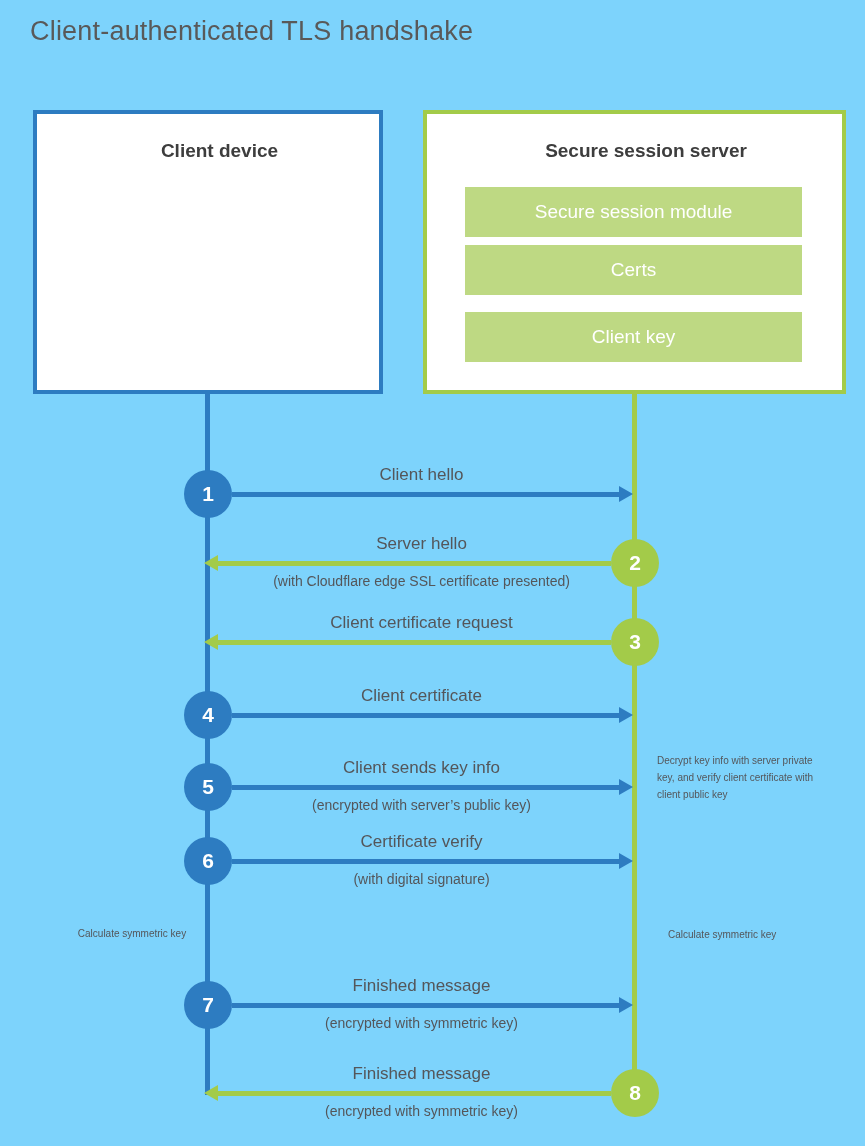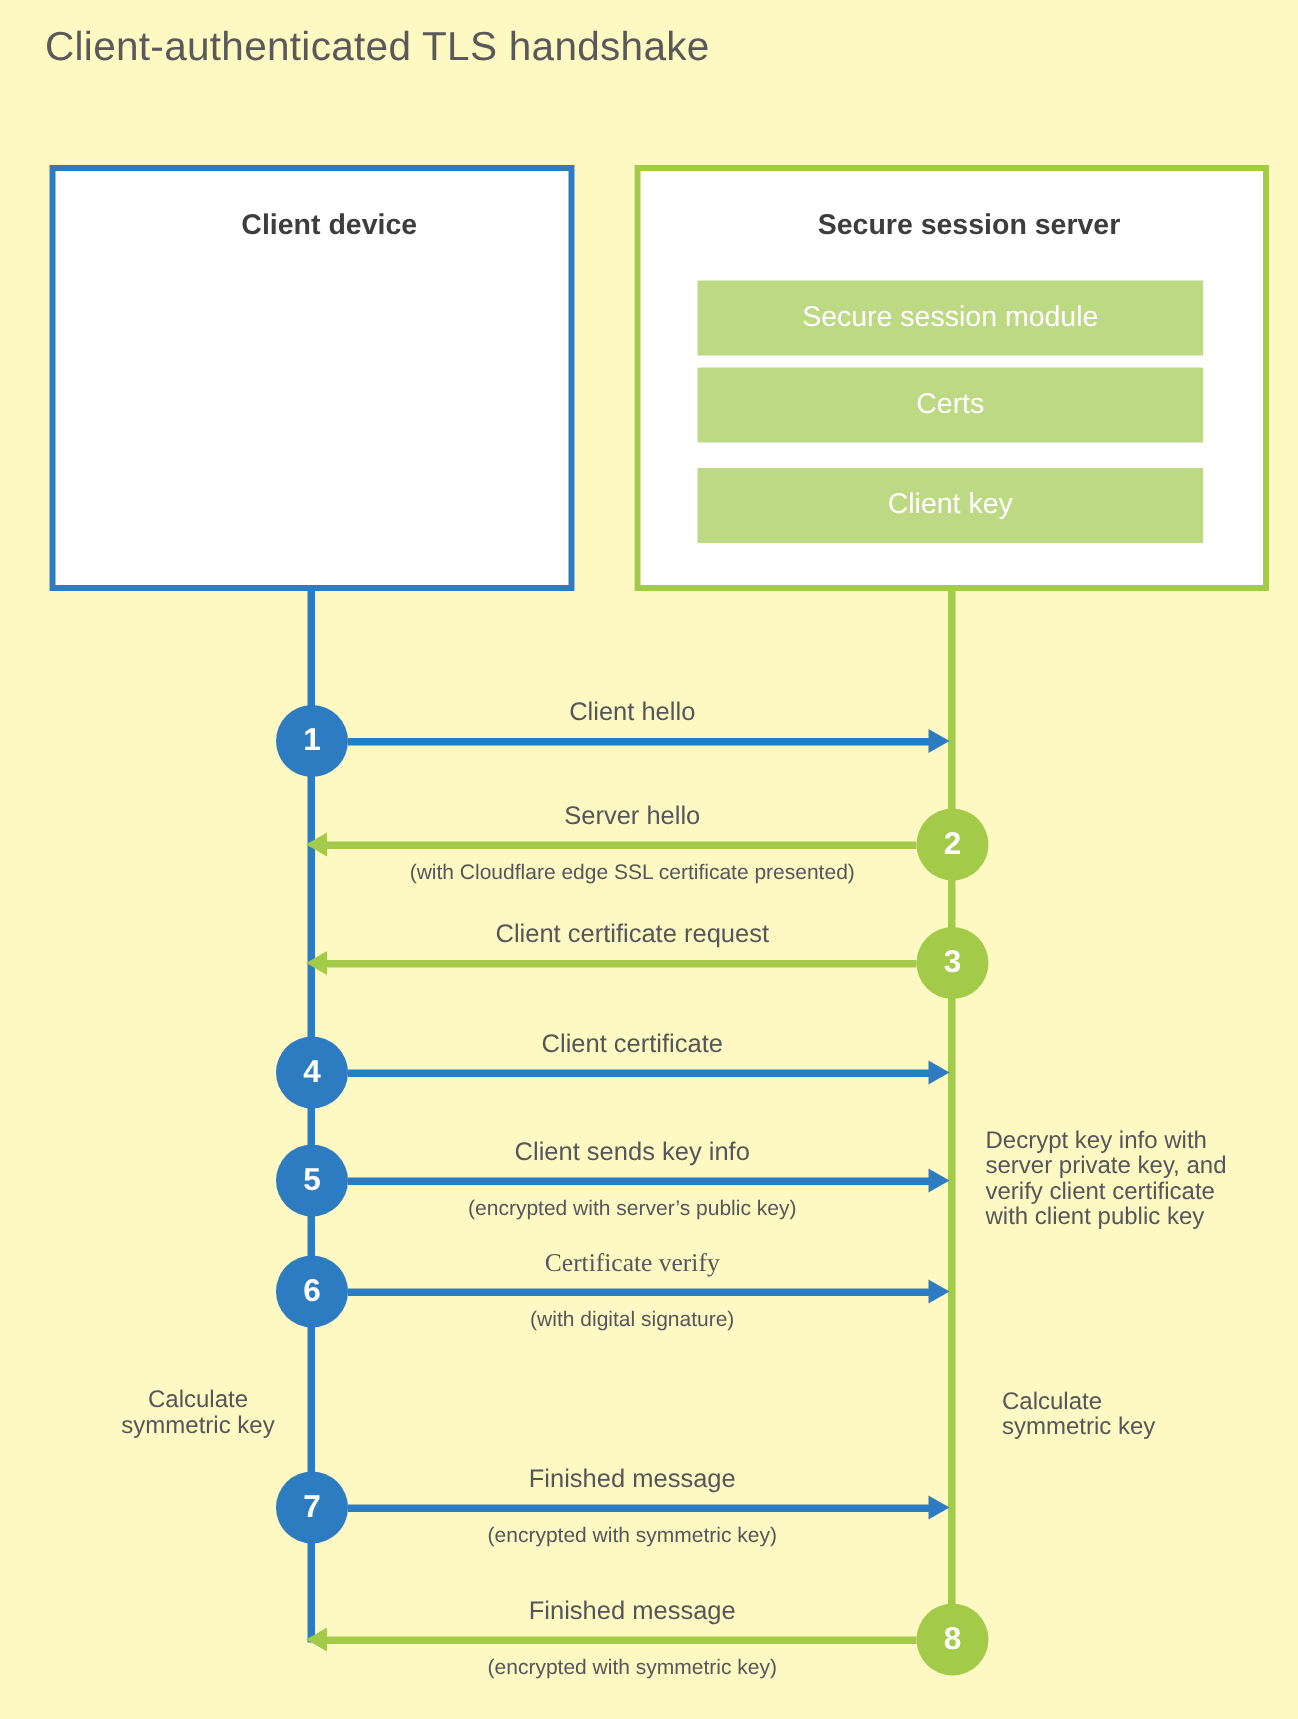--- a/index.html
+++ b/index.html
@@ -1,19 +1,19 @@
 <!DOCTYPE html>
 <html><head>
 <meta charset="utf-8">
 <style>
   html,body{margin:0;padding:0;background:#ffffff;}
   .canvas{
     position:relative;
     width:865px;height:1146px;
-    background:#fef9c3;
+    background:#7dd3fc;
     font-family:"Liberation Sans","DejaVu Sans",sans-serif;
     overflow:hidden;
   }
   .page-title{
     position:absolute;left:30px;top:16px;margin:0;
     font-size:27px;font-weight:300;color:#595959;letter-spacing:.2px;
   }
   .box{position:absolute;top:110px;height:284px;box-sizing:border-box;background:#fff;}
   .client-box{left:33px;width:350px;border:4px solid #2d7cc1;}
   .server-box{left:423px;width:423px;border:4px solid #a3cb49;}
@@ -45,21 +45,21 @@
   .arrow-head{position:absolute;width:0;height:0;z-index:2;
     border-top:8px solid transparent;border-bottom:8px solid transparent;}
   .step-label{
     position:absolute;left:208px;width:427px;text-align:center;
     font-size:17px;color:#54565a;height:24px;line-height:24px;
   }
   .step-sublabel{
     position:absolute;left:208px;width:427px;text-align:center;
     font-size:14px;color:#54565a;height:18px;line-height:18px;
   }
-  .note{position:absolute;font-size:16px;color:#54565a;line-height:17px;}
+  .note{position:absolute;font-size:10px;color:#54565a;line-height:17px;}
   .decrypt-note{left:657px;top:752px;width:172px;}
   .calc-left{left:67px;top:925px;width:130px;text-align:center;}
   .calc-right{left:668px;top:926px;width:115px;text-align:left;}
 </style>
 </head>
 <body>
 
 <div class="canvas">
 
   <h1 class="page-title">Client-authenticated TLS handshake</h1>
@@ -99,21 +99,21 @@
       <div class="arrow-head" style="top: 707px; left: 619px; border-left: 14px solid rgb(45, 124, 193);"></div>
       <div class="step-label" style="top: 684px;">Client certificate</div>
       <div class="step-circle" style="left: 184px; top: 763px; background: rgb(45, 124, 193);">5</div>
       <div class="arrow-line" style="top: 785px; background: rgb(45, 124, 193); left: 232px; width: 388px;"></div>
       <div class="arrow-head" style="top: 779px; left: 619px; border-left: 14px solid rgb(45, 124, 193);"></div>
       <div class="step-label" style="top: 756px; text-align: center;">Client sends key info</div>
       <div class="step-sublabel" style="top: 796px;">(encrypted with server’s public key)</div>
       <div class="step-circle" style="left: 184px; top: 837px; background: rgb(45, 124, 193);">6</div>
       <div class="arrow-line" style="top: 859px; background: rgb(45, 124, 193); left: 232px; width: 388px;"></div>
       <div class="arrow-head" style="top: 853px; left: 619px; border-left: 14px solid rgb(45, 124, 193);"></div>
-      <div class="step-label" style="top: 830px; font-family: Liberation Serif, serif;">Certificate verify</div>
+      <div class="step-label" style="top: 830px;">Certificate verify</div>
       <div class="step-sublabel" style="top: 870px;">(with digital signature)</div>
       <div class="step-circle" style="left: 184px; top: 981px; background: rgb(45, 124, 193);">7</div>
       <div class="arrow-line" style="top: 1003px; background: rgb(45, 124, 193); left: 232px; width: 388px;"></div>
       <div class="arrow-head" style="top: 997px; left: 619px; border-left: 14px solid rgb(45, 124, 193);"></div>
       <div class="step-label" style="top: 974px;">Finished message</div>
       <div class="step-sublabel" style="top: 1014px;">(encrypted with symmetric key)</div>
       <div class="step-circle" style="left: 611px; top: 1069px; background: rgb(163, 203, 73);">8</div>
       <div class="arrow-line" style="top: 1091px; background: rgb(163, 203, 73); left: 218px; width: 393px;"></div>
       <div class="arrow-head" style="top: 1085px; left: 204px; border-right: 14px solid rgb(163, 203, 73);"></div>
       <div class="step-label" style="top: 1062px;">Finished message</div>

